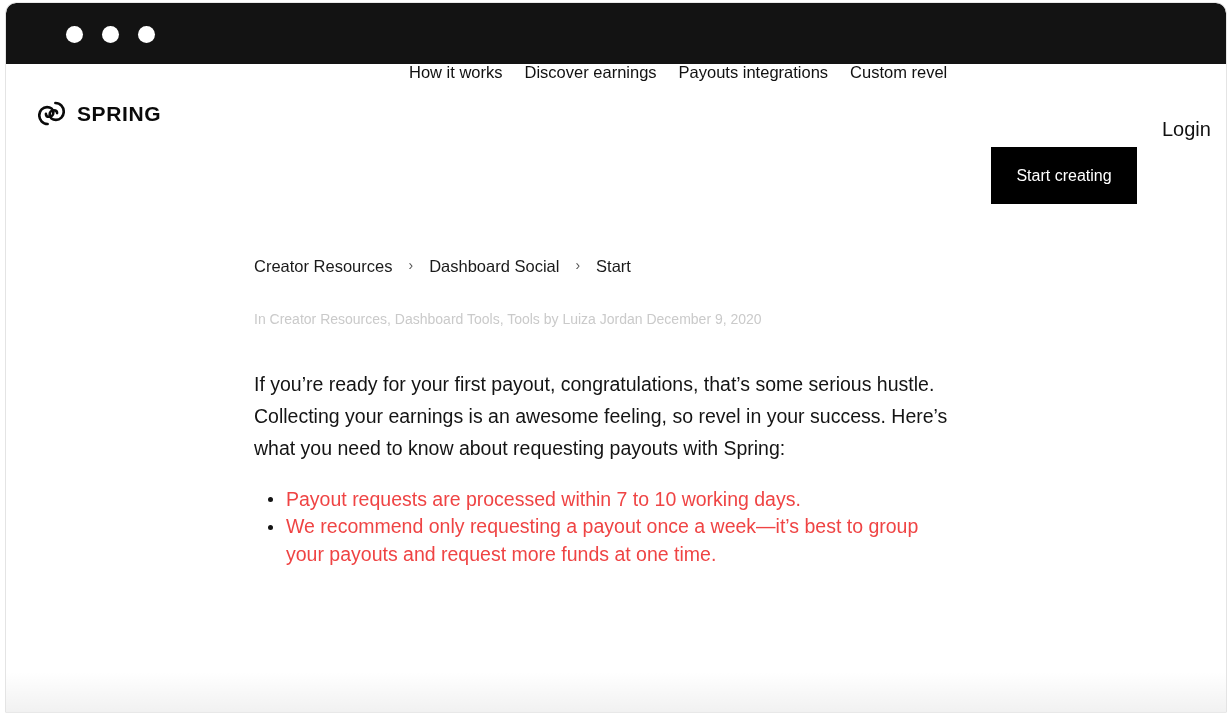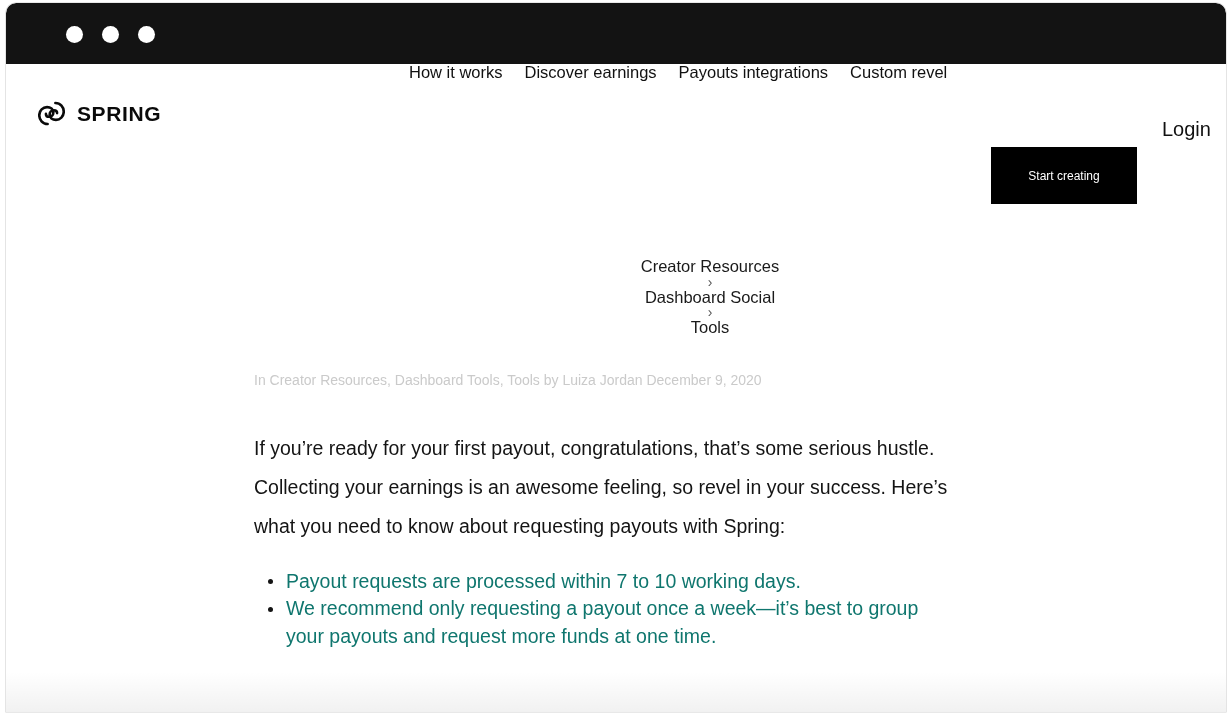--- a/index.html
+++ b/index.html
@@ -96,21 +96,21 @@
   }
 
   #cta-start-creating {
     position: absolute;
     left: 985px;
     top: 83px;
     width: 146px;
     height: 57px;
     background: #000000;
     color: #ffffff;
-    font-size: 12px;
+    font-size: 16px;
     border: none;
     cursor: pointer;
     font-family: "Liberation Sans", sans-serif;
     display: flex;
     align-items: center;
     justify-content: center;
     white-space: nowrap;
   }
 
   #login-link {
@@ -129,26 +129,25 @@
 
   
   #article {
     position: relative;
     padding-left: 248px;
     padding-right: 60px;
   }
 
   #breadcrumb {
     display: flex;
-    align-items: center;
+    align-items: flex-start;
     font-size: 16.5px;
     color: #1a1a1a;
     margin-top: 96px;
     line-height: 1;
-    flex-direction: column;
   }
   .crumb { color: #1a1a1a; text-decoration: none; white-space: nowrap; }
   .crumb-sep {
     color: #555555;
     font-size: 14px;
     padding: 0 16px;
     user-select: none;
   }
 
   #page-title {
@@ -164,36 +163,36 @@
     margin-top: 35px;
     font-size: 14px;
     color: #cacaca;
     line-height: 1.3;
     white-space: nowrap;
   }
 
   #intro-paragraph {
     margin-top: 40px;
     font-size: 19.5px;
-    line-height: 39px;
+    line-height: 32px;
     color: #141414;
     max-width: 705px;
   }
 
   #payout-facts {
     margin-top: 22px;
     list-style: none;
     max-width: 705px;
   }
   #payout-facts li {
     position: relative;
     padding-left: 32px;
     font-size: 19.5px;
     line-height: 27.5px;
-    color: #0f766e;
+    color: #ef4444;
     margin-bottom: 0px;
   }
   #payout-facts li::before {
     content: "";
     position: absolute;
     left: 14px;
     top: 11.5px;
     width: 5px;
     height: 5px;
     border-radius: 50%;
@@ -248,21 +247,21 @@
       <a id="login-link" href="#">Login</a>
     </header>
 
     <main id="article">
 
       <nav id="breadcrumb">
         <a class="crumb" href="#">Creator Resources</a>
         <span class="crumb-sep">›</span>
         <a class="crumb" href="#">Dashboard Social</a>
         <span class="crumb-sep">›</span>
-        <a class="crumb" href="#">Tools</a>
+        <a class="crumb" href="#">Start</a>
       </nav>
 
 
       <div id="post-meta">In Creator Resources, Dashboard Tools, Tools by Luiza Jordan December 9, 2020</div>
 
       <p id="intro-paragraph">If you’re ready for your first payout, congratulations, that’s some serious hustle. Collecting your earnings is an awesome feeling, so revel in your success. Here’s what you need to know about requesting payouts with Spring:</p>
 
       <ul id="payout-facts">
         <li>Payout requests are processed within 7 to 10 working days.</li>
         <li>We recommend only requesting a payout once a week—it’s best to group your payouts and request more funds at one time.</li>

